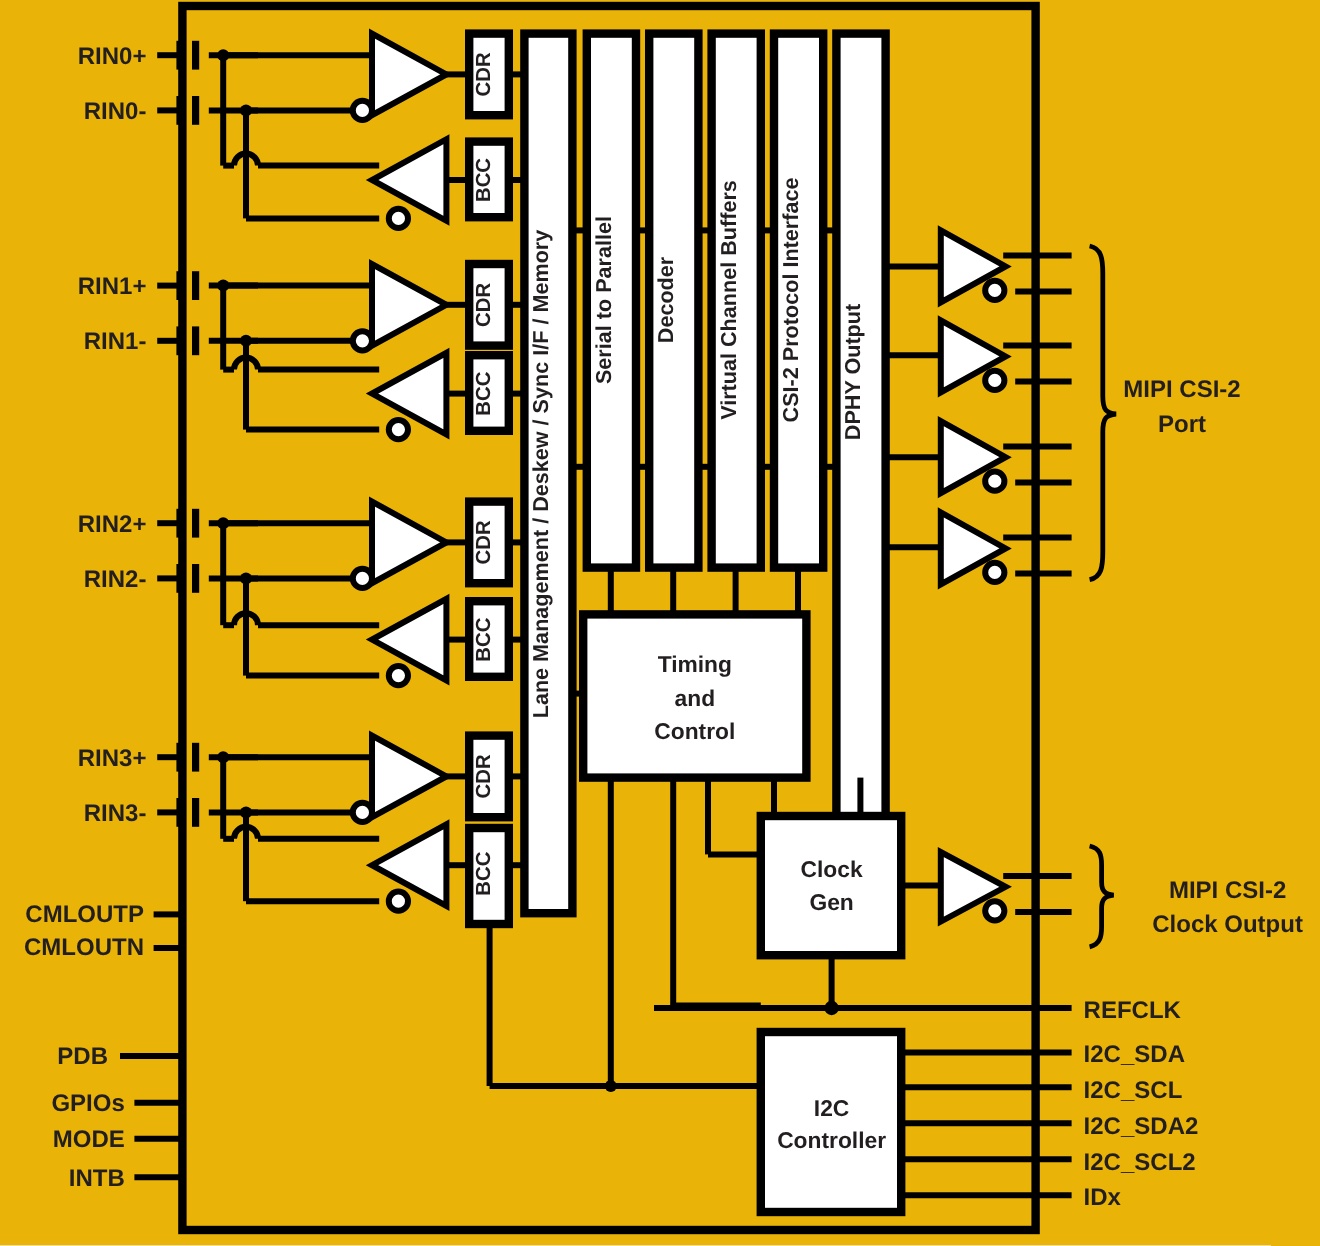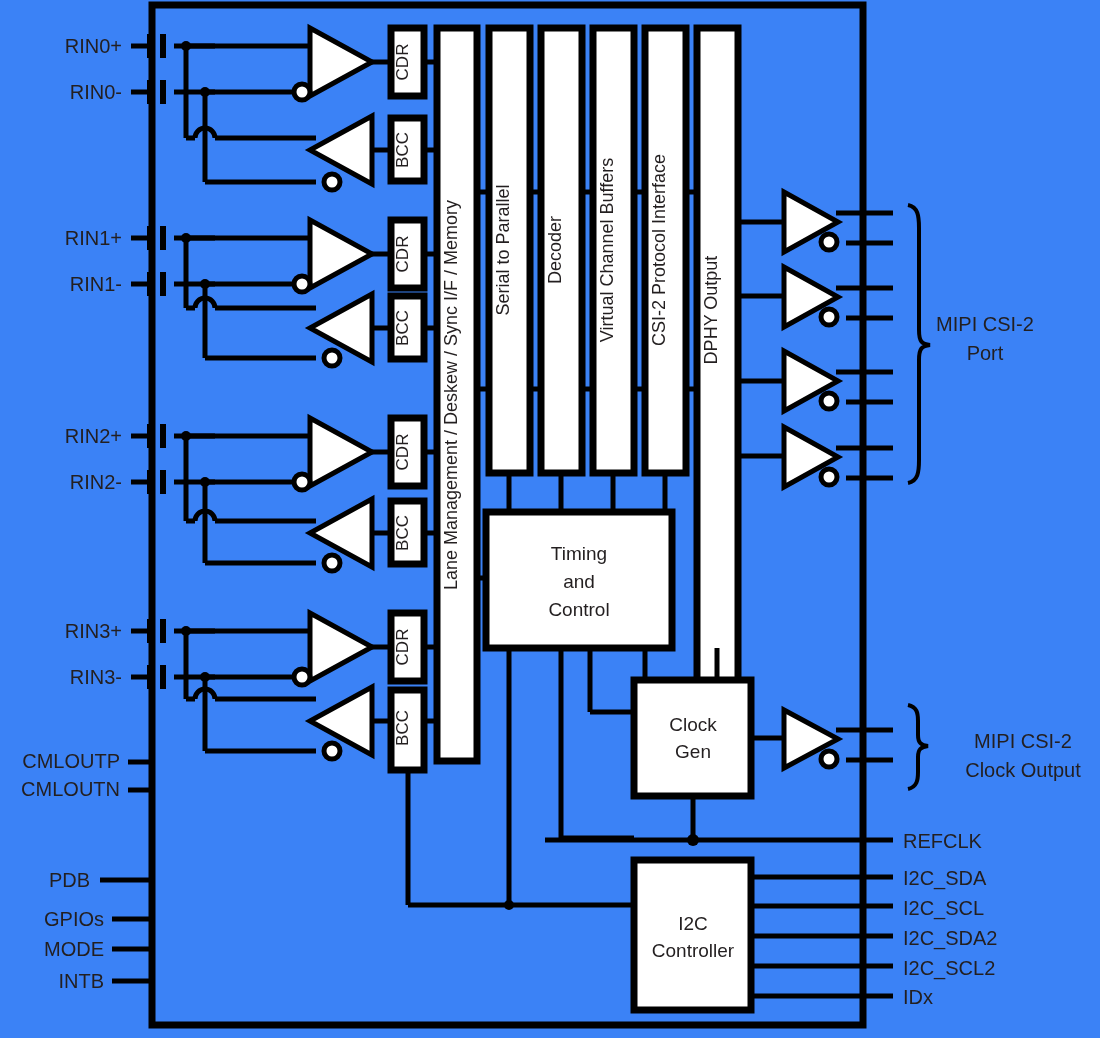--- a/index.html
+++ b/index.html
@@ -1,17 +1,17 @@
 <!DOCTYPE html>
 <html><head>
 <meta charset="utf-8">
 <style>
   html,body{margin:0;padding:0;background:#ffffff;}
-  #root{position:relative;width:1100px;height:1038px;background:#3b82f6;
-        font-family:"Liberation Sans",sans-serif;}
+  #root{position:relative;width:1100px;height:1038px;background:#eab308;
+        font-family:"Liberation Sans",sans-serif;font-weight:bold;}
   svg{display:block;}
   .lbl{font-family:"Liberation Sans",sans-serif;font-size:20px;fill:#231f20;}
   .blk{font-family:"Liberation Sans",sans-serif;font-size:19px;fill:#231f20;}
   .vlbl{font-family:"Liberation Sans",sans-serif;font-size:17px;fill:#231f20;}
   .vlbl-b{font-family:"Liberation Sans",sans-serif;font-size:18px;fill:#231f20;}
 </style>
 </head>
 <body>
 
 <div id="root">

